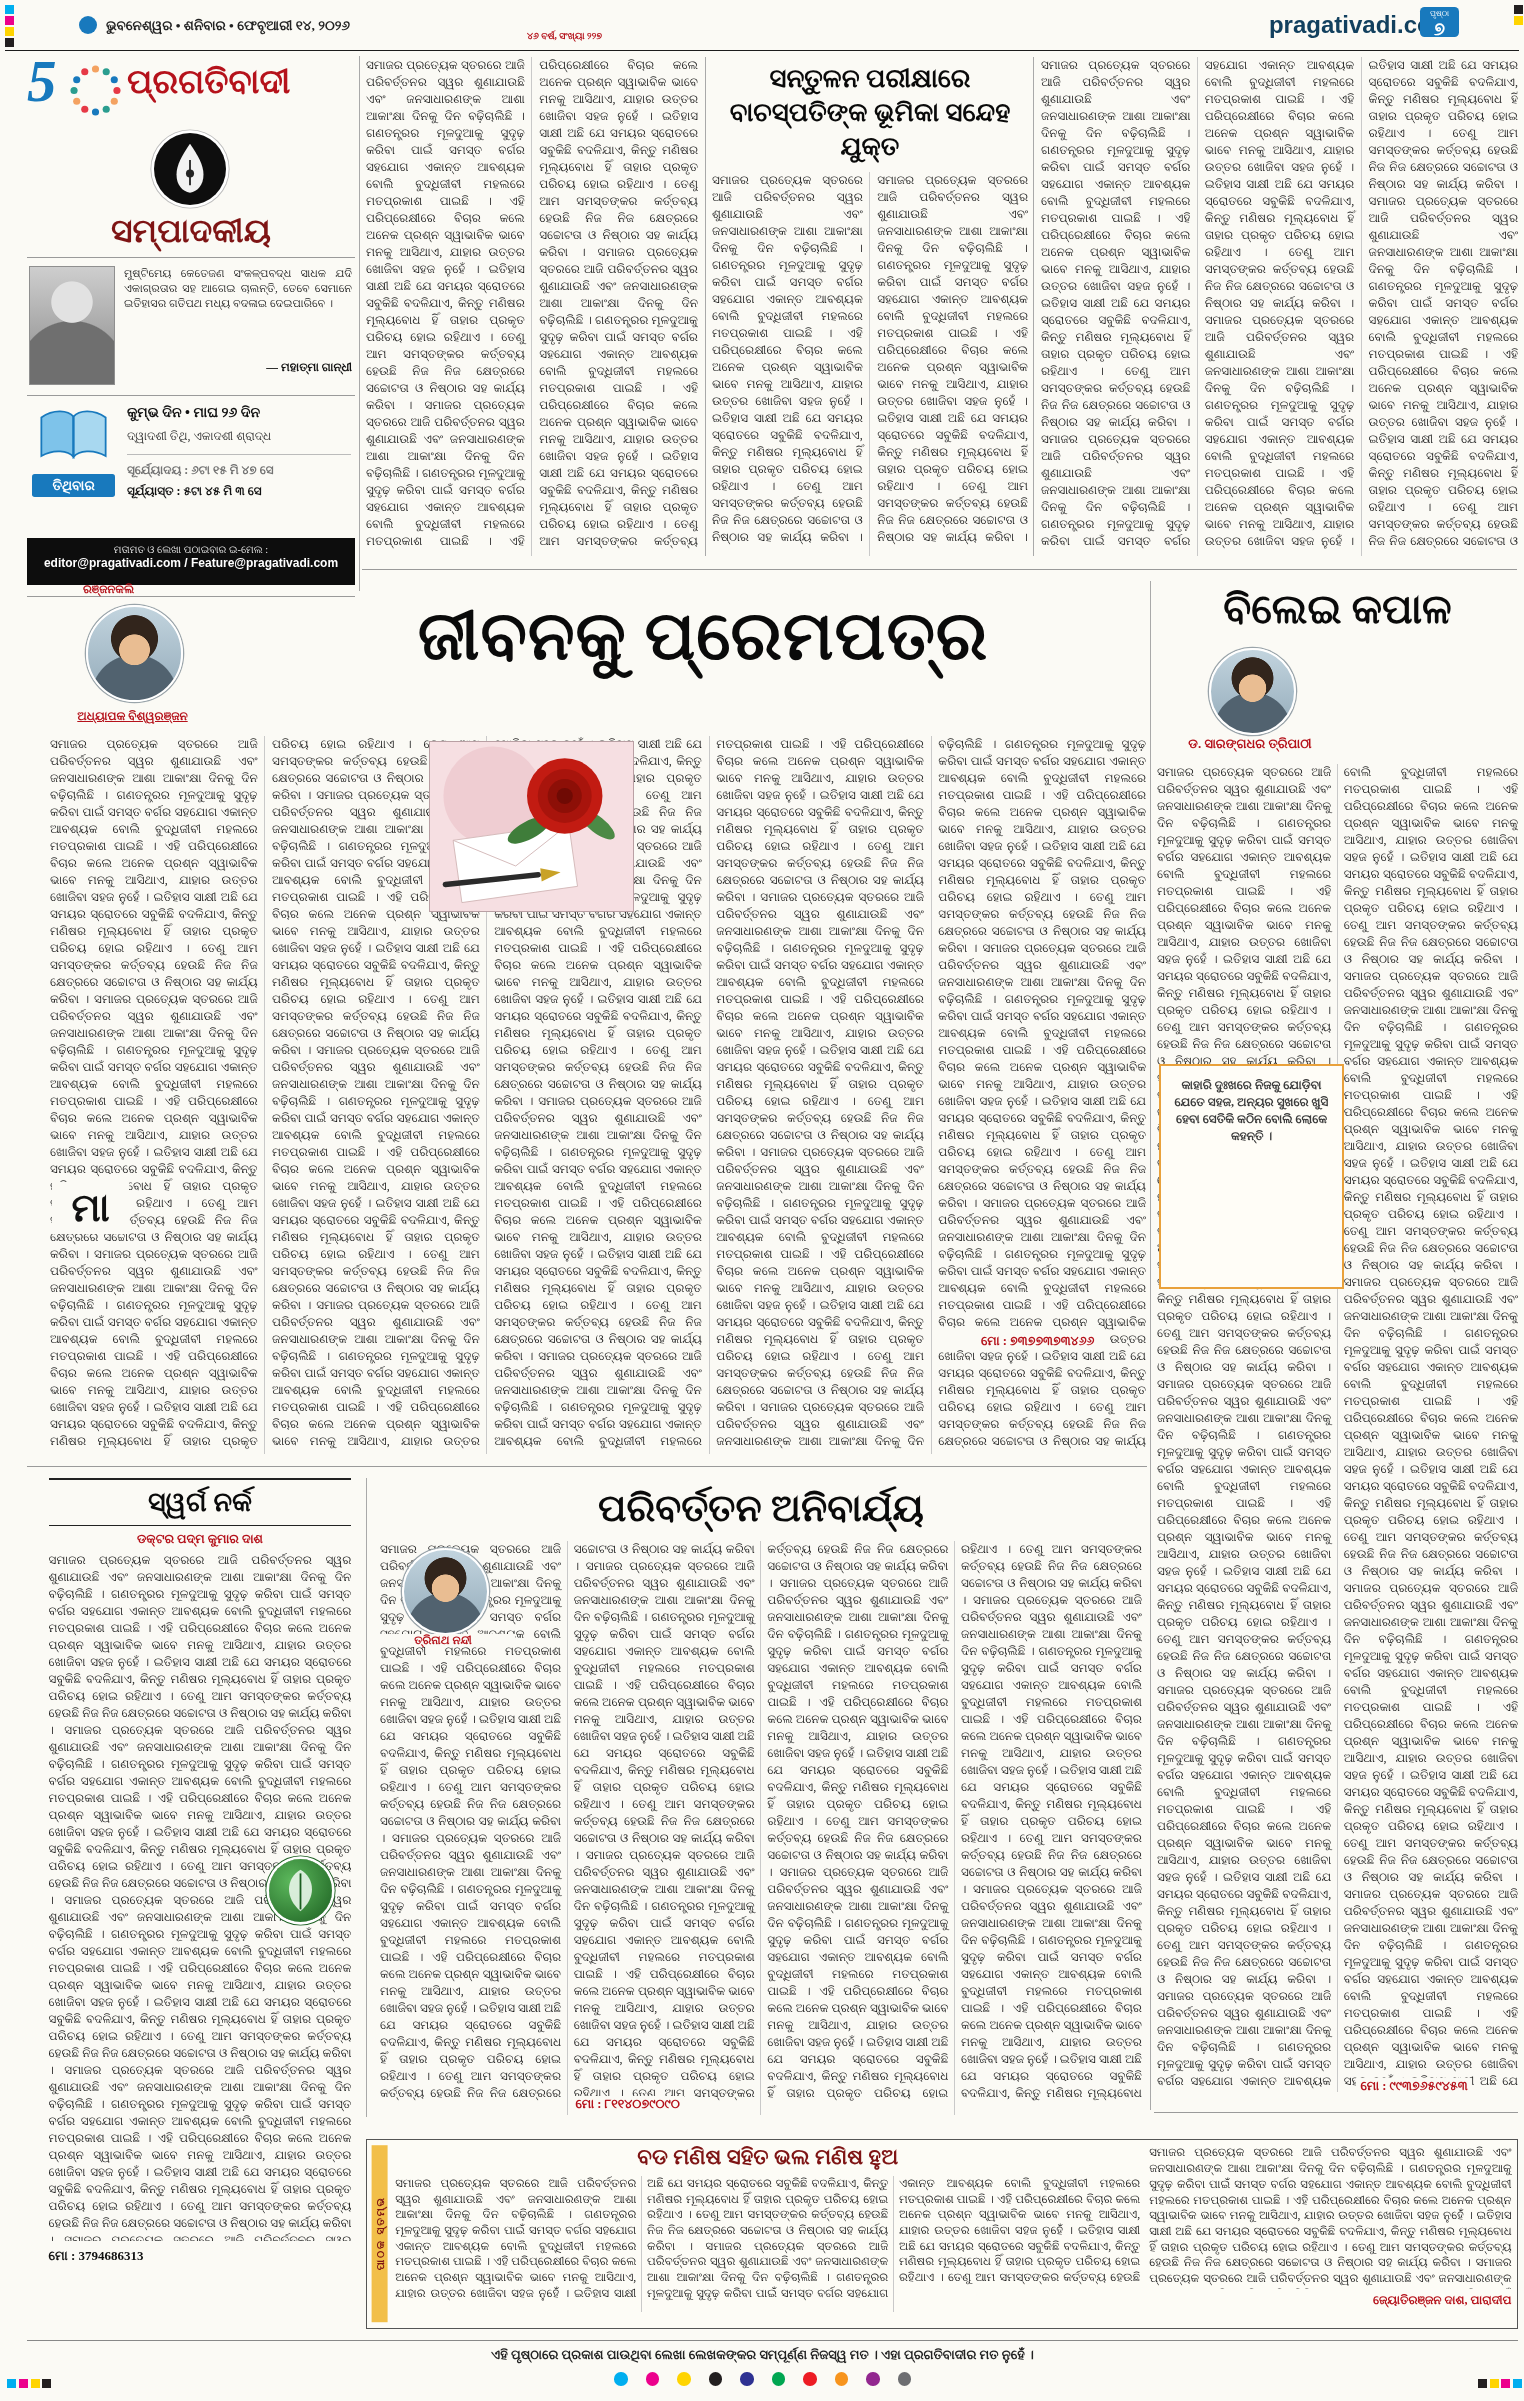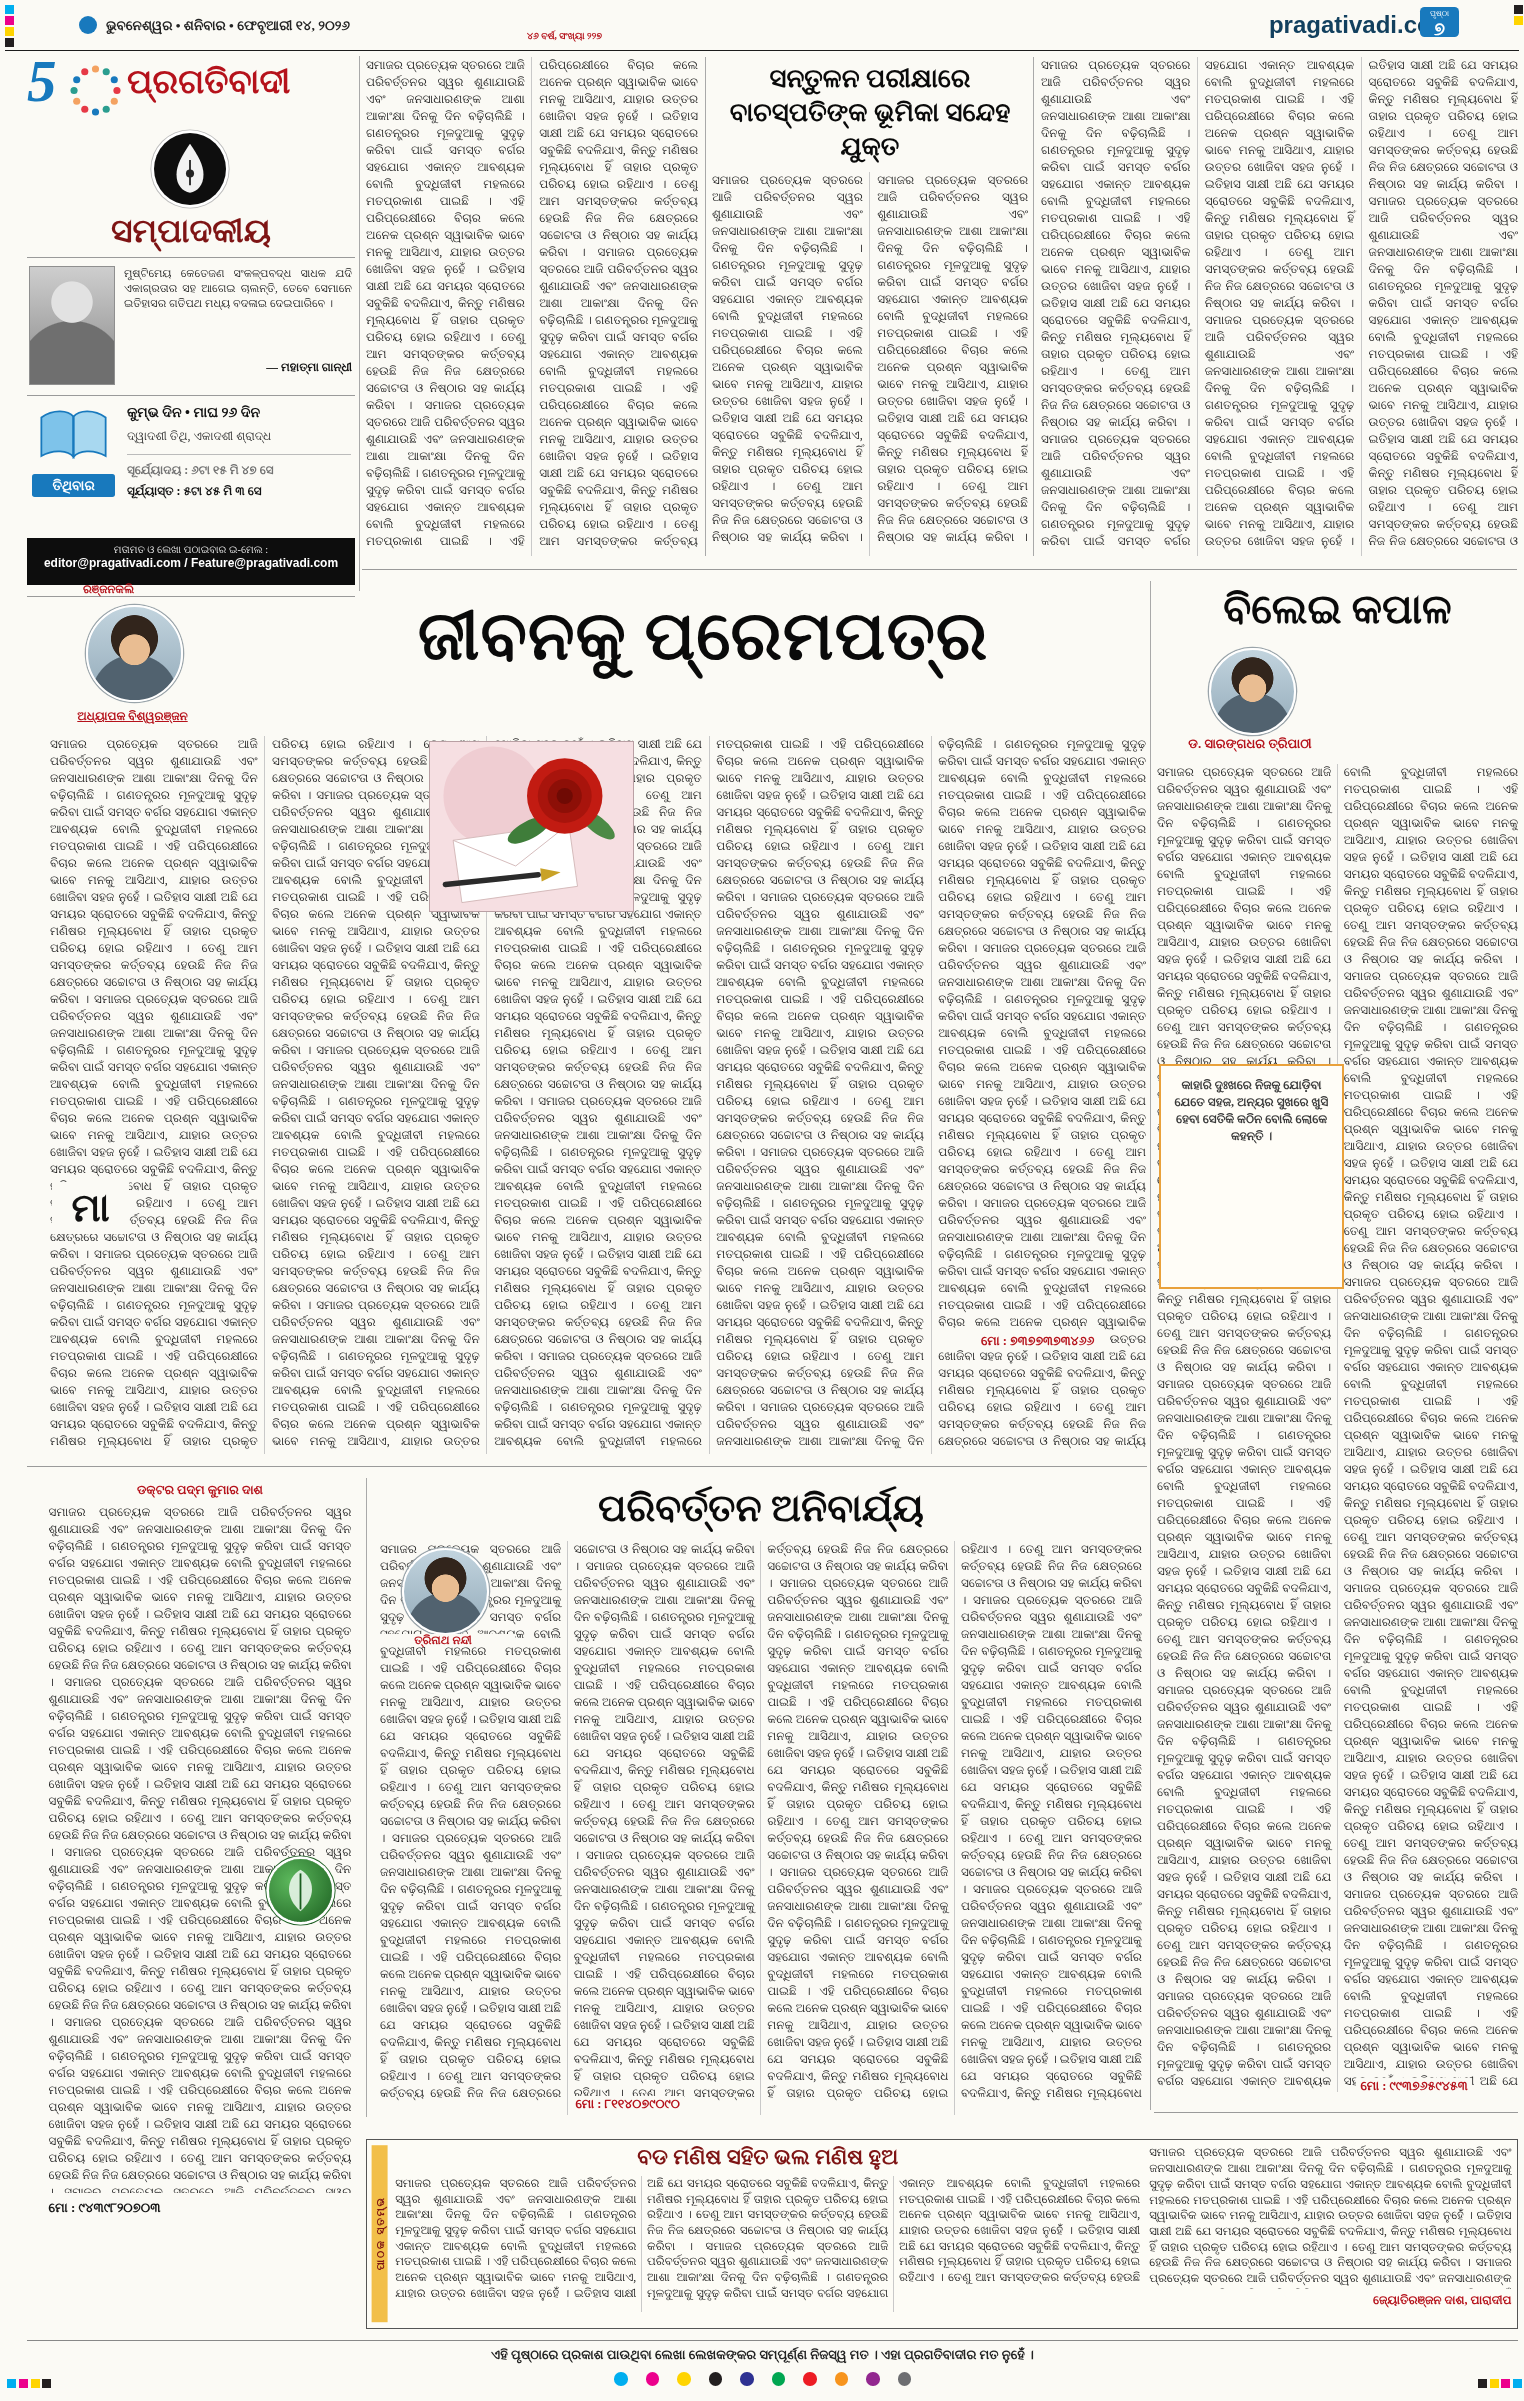--- a/index.html
+++ b/index.html
@@ -168,23 +168,24 @@
 <div class="abs vrule" style="left:1150px;top:581px;height:1529px;"></div>
 <div class="abs hl" style="left:1157px;top:585px;width:361px;text-align:center;font-size:41px;">ବିଲେଇ କପାଳ</div>
 <div class="abs headshot" style="left:1209px;top:648px;width:83px;height:83px;"></div>
 <div class="abs bylinename" style="left:1155px;top:736px;width:190px;font-size:13px;">ଡ. ସାରଙ୍ଗଧର ତ୍ରିପାଠୀ</div>
 <div class="abs bodytext cols2" style="left:1157px;top:764px;width:361px;height:1328px;column-gap:12.6px;">ସମାଜର ପ୍ରତ୍ୟେକ ସ୍ତରରେ ଆଜି ପରିବର୍ତ୍ତନର ସ୍ୱର ଶୁଣାଯାଉଛି ଏବଂ ଜନସାଧାରଣଙ୍କ ଆଶା ଆକାଂକ୍ଷା ଦିନକୁ ଦିନ ବଢ଼ିଚାଲିଛି । ଗଣତନ୍ତ୍ରର ମୂଳଦୁଆକୁ ସୁଦୃଢ଼ କରିବା ପାଇଁ ସମସ୍ତ ବର୍ଗର ସହଯୋଗ ଏକାନ୍ତ ଆବଶ୍ୟକ ବୋଲି ବୁଦ୍ଧିଜୀବୀ ମହଲରେ ମତପ୍ରକାଶ ପାଇଛି । ଏହି ପରିପ୍ରେକ୍ଷୀରେ ବିଚାର କଲେ ଅନେକ ପ୍ରଶ୍ନ ସ୍ୱାଭାବିକ ଭାବେ ମନକୁ ଆସିଥାଏ, ଯାହାର ଉତ୍ତର ଖୋଜିବା ସହଜ ନୁହେଁ । ଇତିହାସ ସାକ୍ଷୀ ଅଛି ଯେ ସମୟର ସ୍ରୋତରେ ସବୁକିଛି ବଦଳିଯାଏ, କିନ୍ତୁ ମଣିଷର ମୂଲ୍ୟବୋଧ ହିଁ ତାହାର ପ୍ରକୃତ ପରିଚୟ ହୋଇ ରହିଥାଏ । ତେଣୁ ଆମ ସମସ୍ତଙ୍କର କର୍ତ୍ତବ୍ୟ ହେଉଛି ନିଜ ନିଜ କ୍ଷେତ୍ରରେ ସଚ୍ଚୋଟତା ଓ ନିଷ୍ଠାର ସହ କାର୍ଯ୍ୟ କରିବା । ସମାଜର ପ୍ରତ୍ୟେକ ସ୍ତରରେ ଆଜି ପରିବର୍ତ୍ତନର ସ୍ୱର ଶୁଣାଯାଉଛି ଏବଂ ଜନସାଧାରଣଙ୍କ ଆଶା ଆକାଂକ୍ଷା ଦିନକୁ ଦିନ ବଢ଼ିଚାଲିଛି । ଗଣତନ୍ତ୍ରର ମୂଳଦୁଆକୁ ସୁଦୃଢ଼ କରିବା ପାଇଁ ସମସ୍ତ ବର୍ଗର ସହଯୋଗ ଏକାନ୍ତ ଆବଶ୍ୟକ ବୋଲି ବୁଦ୍ଧିଜୀବୀ ମହଲରେ ମତପ୍ରକାଶ ପାଇଛି । ଏହି ପରିପ୍ରେକ୍ଷୀରେ ବିଚାର କଲେ ଅନେକ ପ୍ରଶ୍ନ ସ୍ୱାଭାବିକ ଭାବେ ମନକୁ ଆସିଥାଏ, ଯାହାର ଉତ୍ତର ଖୋଜିବା ସହଜ ନୁହେଁ । ଇତିହାସ ସାକ୍ଷୀ ଅଛି ଯେ ସମୟର ସ୍ରୋତରେ ସବୁକିଛି ବଦଳିଯାଏ, କିନ୍ତୁ ମଣିଷର ମୂଲ୍ୟବୋଧ ହିଁ ତାହାର ପ୍ରକୃତ ପରିଚୟ ହୋଇ ରହିଥାଏ । ତେଣୁ ଆମ ସମସ୍ତଙ୍କର କର୍ତ୍ତବ୍ୟ ହେଉଛି ନିଜ ନିଜ କ୍ଷେତ୍ରରେ ସଚ୍ଚୋଟତା ଓ ନିଷ୍ଠାର ସହ କାର୍ଯ୍ୟ କରିବା । ସମାଜର ପ୍ରତ୍ୟେକ ସ୍ତରରେ ଆଜି ପରିବର୍ତ୍ତନର ସ୍ୱର ଶୁଣାଯାଉଛି ଏବଂ ଜନସାଧାରଣଙ୍କ ଆଶା ଆକାଂକ୍ଷା ଦିନକୁ ଦିନ ବଢ଼ିଚାଲିଛି । ଗଣତନ୍ତ୍ରର ମୂଳଦୁଆକୁ ସୁଦୃଢ଼ କରିବା ପାଇଁ ସମସ୍ତ ବର୍ଗର ସହଯୋଗ ଏକାନ୍ତ ଆବଶ୍ୟକ ବୋଲି ବୁଦ୍ଧିଜୀବୀ ମହଲରେ ମତପ୍ରକାଶ ପାଇଛି । ଏହି ପରିପ୍ରେକ୍ଷୀରେ ବିଚାର କଲେ ଅନେକ ପ୍ରଶ୍ନ ସ୍ୱାଭାବିକ ଭାବେ ମନକୁ ଆସିଥାଏ, ଯାହାର ଉତ୍ତର ଖୋଜିବା ସହଜ ନୁହେଁ । ଇତିହାସ ସାକ୍ଷୀ ଅଛି ଯେ ସମୟର ସ୍ରୋତରେ ସବୁକିଛି ବଦଳିଯାଏ, କିନ୍ତୁ ମଣିଷର ମୂଲ୍ୟବୋଧ ହିଁ ତାହାର ପ୍ରକୃତ ପରିଚୟ ହୋଇ ରହିଥାଏ । ତେଣୁ ଆମ ସମସ୍ତଙ୍କର କର୍ତ୍ତବ୍ୟ ହେଉଛି ନିଜ ନିଜ କ୍ଷେତ୍ରରେ ସଚ୍ଚୋଟତା ଓ ନିଷ୍ଠାର ସହ କାର୍ଯ୍ୟ କରିବା । ସମାଜର ପ୍ରତ୍ୟେକ ସ୍ତରରେ ଆଜି ପରିବର୍ତ୍ତନର ସ୍ୱର ଶୁଣାଯାଉଛି ଏବଂ ଜନସାଧାରଣଙ୍କ ଆଶା ଆକାଂକ୍ଷା ଦିନକୁ ଦିନ ବଢ଼ିଚାଲିଛି । ଗଣତନ୍ତ୍ରର ମୂଳଦୁଆକୁ ସୁଦୃଢ଼ କରିବା ପାଇଁ ସମସ୍ତ ବର୍ଗର ସହଯୋଗ ଏକାନ୍ତ ଆବଶ୍ୟକ ବୋଲି ବୁଦ୍ଧିଜୀବୀ ମହଲରେ ମତପ୍ରକାଶ ପାଇଛି । ଏହି ପରିପ୍ରେକ୍ଷୀରେ ବିଚାର କଲେ ଅନେକ ପ୍ରଶ୍ନ ସ୍ୱାଭାବିକ ଭାବେ ମନକୁ ଆସିଥାଏ, ଯାହାର ଉତ୍ତର ଖୋଜିବା ସହଜ ନୁହେଁ । ଇତିହାସ ସାକ୍ଷୀ ଅଛି ଯେ ସମୟର ସ୍ରୋତରେ ସବୁକିଛି ବଦଳିଯାଏ, କିନ୍ତୁ ମଣିଷର ମୂଲ୍ୟବୋଧ ହିଁ ତାହାର ପ୍ରକୃତ ପରିଚୟ ହୋଇ ରହିଥାଏ । ତେଣୁ ଆମ ସମସ୍ତଙ୍କର କର୍ତ୍ତବ୍ୟ ହେଉଛି ନିଜ ନିଜ କ୍ଷେତ୍ରରେ ସଚ୍ଚୋଟତା ଓ ନିଷ୍ଠାର ସହ କାର୍ଯ୍ୟ କରିବା । ସମାଜର ପ୍ରତ୍ୟେକ ସ୍ତରରେ ଆଜି ପରିବର୍ତ୍ତନର ସ୍ୱର ଶୁଣାଯାଉଛି ଏବଂ ଜନସାଧାରଣଙ୍କ ଆଶା ଆକାଂକ୍ଷା ଦିନକୁ ଦିନ ବଢ଼ିଚାଲିଛି । ଗଣତନ୍ତ୍ରର ମୂଳଦୁଆକୁ ସୁଦୃଢ଼ କରିବା ପାଇଁ ସମସ୍ତ ବର୍ଗର ସହଯୋଗ ଏକାନ୍ତ ଆବଶ୍ୟକ ବୋଲି ବୁଦ୍ଧିଜୀବୀ ମହଲରେ ମତପ୍ରକାଶ ପାଇଛି । ଏହି ପରିପ୍ରେକ୍ଷୀରେ ବିଚାର କଲେ ଅନେକ ପ୍ରଶ୍ନ ସ୍ୱାଭାବିକ ଭାବେ ମନକୁ ଆସିଥାଏ, ଯାହାର ଉତ୍ତର ଖୋଜିବା ସହଜ ନୁହେଁ । ଇତିହାସ ସାକ୍ଷୀ ଅଛି ଯେ ସମୟର ସ୍ରୋତରେ ସବୁକିଛି ବଦଳିଯାଏ, କିନ୍ତୁ ମଣିଷର ମୂଲ୍ୟବୋଧ ହିଁ ତାହାର ପ୍ରକୃତ ପରିଚୟ ହୋଇ ରହିଥାଏ । ତେଣୁ ଆମ ସମସ୍ତଙ୍କର କର୍ତ୍ତବ୍ୟ ହେଉଛି ନିଜ ନିଜ କ୍ଷେତ୍ରରେ ସଚ୍ଚୋଟତା ଓ ନିଷ୍ଠାର ସହ କାର୍ଯ୍ୟ କରିବା । ସମାଜର ପ୍ରତ୍ୟେକ ସ୍ତରରେ ଆଜି ପରିବର୍ତ୍ତନର ସ୍ୱର ଶୁଣାଯାଉଛି ଏବଂ ଜନସାଧାରଣଙ୍କ ଆଶା ଆକାଂକ୍ଷା ଦିନକୁ ଦିନ ବଢ଼ିଚାଲିଛି । ଗଣତନ୍ତ୍ରର ମୂଳଦୁଆକୁ ସୁଦୃଢ଼ କରିବା ପାଇଁ ସମସ୍ତ ବର୍ଗର ସହଯୋଗ ଏକାନ୍ତ ଆବଶ୍ୟକ ବୋଲି ବୁଦ୍ଧିଜୀବୀ ମହଲରେ ମତପ୍ରକାଶ ପାଇଛି । ଏହି ପରିପ୍ରେକ୍ଷୀରେ ବିଚାର କଲେ ଅନେକ ପ୍ରଶ୍ନ ସ୍ୱାଭାବିକ ଭାବେ ମନକୁ ଆସିଥାଏ, ଯାହାର ଉତ୍ତର ଖୋଜିବା ସହଜ ନୁହେଁ । ଇତିହାସ ସାକ୍ଷୀ ଅଛି ଯେ ସମୟର ସ୍ରୋତରେ ସବୁକିଛି ବଦଳିଯାଏ, କିନ୍ତୁ ମଣିଷର ମୂଲ୍ୟବୋଧ ହିଁ ତାହାର ପ୍ରକୃତ ପରିଚୟ ହୋଇ ରହିଥାଏ । ତେଣୁ ଆମ ସମସ୍ତଙ୍କର କର୍ତ୍ତବ୍ୟ ହେଉଛି ନିଜ ନିଜ କ୍ଷେତ୍ରରେ ସଚ୍ଚୋଟତା ଓ ନିଷ୍ଠାର ସହ କାର୍ଯ୍ୟ କରିବା । ସମାଜର ପ୍ରତ୍ୟେକ ସ୍ତରରେ ଆଜି ପରିବର୍ତ୍ତନର ସ୍ୱର ଶୁଣାଯାଉଛି ଏବଂ ଜନସାଧାରଣଙ୍କ ଆଶା ଆକାଂକ୍ଷା ଦିନକୁ ଦିନ ବଢ଼ିଚାଲିଛି । ଗଣତନ୍ତ୍ରର ମୂଳଦୁଆକୁ ସୁଦୃଢ଼ କରିବା ପାଇଁ ସମସ୍ତ ବର୍ଗର ସହଯୋଗ ଏକାନ୍ତ ଆବଶ୍ୟକ ବୋଲି ବୁଦ୍ଧିଜୀବୀ ମହଲରେ ମତପ୍ରକାଶ ପାଇଛି । ଏହି ପରିପ୍ରେକ୍ଷୀରେ ବିଚାର କଲେ ଅନେକ ପ୍ରଶ୍ନ ସ୍ୱାଭାବିକ ଭାବେ ମନକୁ ଆସିଥାଏ, ଯାହାର ଉତ୍ତର ଖୋଜିବା ସହଜ ନୁହେଁ । ଇତିହାସ ସାକ୍ଷୀ ଅଛି ଯେ ସମୟର ସ୍ରୋତରେ ସବୁକିଛି ବଦଳିଯାଏ, କିନ୍ତୁ ମଣିଷର ମୂଲ୍ୟବୋଧ ହିଁ ତାହାର ପ୍ରକୃତ ପରିଚୟ ହୋଇ ରହିଥାଏ । ତେଣୁ ଆମ ସମସ୍ତଙ୍କର କର୍ତ୍ତବ୍ୟ ହେଉଛି ନିଜ ନିଜ କ୍ଷେତ୍ରରେ ସଚ୍ଚୋଟତା ଓ ନିଷ୍ଠାର ସହ କାର୍ଯ୍ୟ କରିବା । ସମାଜର ପ୍ରତ୍ୟେକ ସ୍ତରରେ ଆଜି ପରିବର୍ତ୍ତନର ସ୍ୱର ଶୁଣାଯାଉଛି ଏବଂ ଜନସାଧାରଣଙ୍କ ଆଶା ଆକାଂକ୍ଷା ଦିନକୁ ଦିନ ବଢ଼ିଚାଲିଛି । ଗଣତନ୍ତ୍ରର ମୂଳଦୁଆକୁ ସୁଦୃଢ଼ କରିବା ପାଇଁ ସମସ୍ତ ବର୍ଗର ସହଯୋଗ ଏକାନ୍ତ ଆବଶ୍ୟକ ବୋଲି ବୁଦ୍ଧିଜୀବୀ ମହଲରେ ମତପ୍ରକାଶ ପାଇଛି । ଏହି ପରିପ୍ରେକ୍ଷୀରେ ବିଚାର କଲେ ଅନେକ ପ୍ରଶ୍ନ ସ୍ୱାଭାବିକ ଭାବେ ମନକୁ ଆସିଥାଏ, ଯାହାର ଉତ୍ତର ଖୋଜିବା ସହଜ ନୁହେଁ । ଇତିହାସ ସାକ୍ଷୀ ଅଛି ଯେ ସମୟର ସ୍ରୋତରେ ସବୁକିଛି ବଦଳିଯାଏ, କିନ୍ତୁ ମଣିଷର ମୂଲ୍ୟବୋଧ ହିଁ ତାହାର ପ୍ରକୃତ ପରିଚୟ ହୋଇ ରହିଥାଏ । ତେଣୁ ଆମ ସମସ୍ତଙ୍କର କର୍ତ୍ତବ୍ୟ ହେଉଛି ନିଜ ନିଜ କ୍ଷେତ୍ରରେ ସଚ୍ଚୋଟତା ଓ ନିଷ୍ଠାର ସହ କାର୍ଯ୍ୟ କରିବା । ସମାଜର ପ୍ରତ୍ୟେକ ସ୍ତରରେ ଆଜି ପରିବର୍ତ୍ତନର ସ୍ୱର ଶୁଣାଯାଉଛି ଏବଂ ଜନସାଧାରଣଙ୍କ ଆଶା ଆକାଂକ୍ଷା ଦିନକୁ ଦିନ ବଢ଼ିଚାଲିଛି । ଗଣତନ୍ତ୍ରର ମୂଳଦୁଆକୁ ସୁଦୃଢ଼ କରିବା ପାଇଁ ସମସ୍ତ ବର୍ଗର ସହଯୋଗ ଏକାନ୍ତ ଆବଶ୍ୟକ ବୋଲି ବୁଦ୍ଧିଜୀବୀ ମହଲରେ ମତପ୍ରକାଶ ପାଇଛି । ଏହି ପରିପ୍ରେକ୍ଷୀରେ ବିଚାର କଲେ ଅନେକ ପ୍ରଶ୍ନ ସ୍ୱାଭାବିକ ଭାବେ ମନକୁ ଆସିଥାଏ, ଯାହାର ଉତ୍ତର ଖୋଜିବା ସହଜ ନୁହେଁ । ଇତିହାସ ସାକ୍ଷୀ ଅଛି ଯେ ସମୟର ସ୍ରୋତରେ ସବୁକିଛି ବଦଳିଯାଏ, କିନ୍ତୁ ମଣିଷର ମୂଲ୍ୟବୋଧ ହିଁ ତାହାର ପ୍ରକୃତ ପରିଚୟ ହୋଇ ରହିଥାଏ । ତେଣୁ ଆମ ସମସ୍ତଙ୍କର କର୍ତ୍ତବ୍ୟ ହେଉଛି ନିଜ ନିଜ କ୍ଷେତ୍ରରେ ସଚ୍ଚୋଟତା ଓ ନିଷ୍ଠାର ସହ କାର୍ଯ୍ୟ କରିବା । ସମାଜର ପ୍ରତ୍ୟେକ ସ୍ତରରେ ଆଜି ପରିବର୍ତ୍ତନର ସ୍ୱର ଶୁଣାଯାଉଛି ଏବଂ ଜନସାଧାରଣଙ୍କ ଆଶା ଆକାଂକ୍ଷା ଦିନକୁ ଦିନ ବଢ଼ିଚାଲିଛି । ଗଣତନ୍ତ୍ରର ମୂଳଦୁଆକୁ ସୁଦୃଢ଼ କରିବା ପାଇଁ ସମସ୍ତ ବର୍ଗର ସହଯୋଗ ଏକାନ୍ତ ଆବଶ୍ୟକ ବୋଲି ବୁଦ୍ଧିଜୀବୀ ମହଲରେ ମତପ୍ରକାଶ ପାଇଛି । ଏହି ପରିପ୍ରେକ୍ଷୀରେ ବିଚାର କଲେ ଅନେକ ପ୍ରଶ୍ନ ସ୍ୱାଭାବିକ ଭାବେ ମନକୁ ଆସିଥାଏ, ଯାହାର ଉତ୍ତର ଖୋଜିବା ସହଜ ନୁହେଁ । ଇତିହାସ ସାକ୍ଷୀ ଅଛି ଯେ ସମୟର ସ୍ରୋତରେ ସବୁକିଛି ବଦଳିଯାଏ, କିନ୍ତୁ ମଣିଷର ମୂଲ୍ୟବୋଧ ହିଁ ତାହାର ପ୍ରକୃତ ପରିଚୟ ହୋଇ ରହିଥାଏ । ତେଣୁ ଆମ ସମସ୍ତଙ୍କର କର୍ତ୍ତବ୍ୟ ହେଉଛି ନିଜ ନିଜ କ୍ଷେତ୍ରରେ ସଚ୍ଚୋଟତା ଓ ନିଷ୍ଠାର ସହ କାର୍ଯ୍ୟ କରିବା ।</div>
 <div class="abs quotebox" style="left:1159px;top:1064px;width:163px;height:199px;">କାହାରି ଦୁଃଖରେ ନିଜକୁ ଯୋଡ଼ିବା ଯେତେ ସହଜ, ଅନ୍ୟର ସୁଖରେ ଖୁସି ହେବା ସେତିକି କଠିନ ବୋଲି ଲୋକେ କହନ୍ତି ।</div>
 <div class="abs phone" style="left:1356px;top:2078px;">ମୋ : ୯୯୩୭୬୫୯୪୫୩</div>
 <div class="abs hrule" style="left:1154px;top:2112px;width:364px;"></div>
 
 <div class="abs" style="left:45px;top:1478px;width:310px;height:850px;box-sizing:border-box;padding:0 3.6px;">
+  <div class="hl" style="border-top:2.7px double #222;border-bottom:0.9px solid #222;text-align:center;font-size:27px;padding:7.2px 0;">ସ୍ୱର୍ଗ ନର୍କ</div>
   <div class="bylinename" style="font-size:12.6px;margin:5.4px 0;">ଡକ୍ଟର ପଦ୍ମ କୁମାର ଦାଶ</div>
   <div class="bodytext" style="height:689px;">ସମାଜର ପ୍ରତ୍ୟେକ ସ୍ତରରେ ଆଜି ପରିବର୍ତ୍ତନର ସ୍ୱର ଶୁଣାଯାଉଛି ଏବଂ ଜନସାଧାରଣଙ୍କ ଆଶା ଆକାଂକ୍ଷା ଦିନକୁ ଦିନ ବଢ଼ିଚାଲିଛି । ଗଣତନ୍ତ୍ରର ମୂଳଦୁଆକୁ ସୁଦୃଢ଼ କରିବା ପାଇଁ ସମସ୍ତ ବର୍ଗର ସହଯୋଗ ଏକାନ୍ତ ଆବଶ୍ୟକ ବୋଲି ବୁଦ୍ଧିଜୀବୀ ମହଲରେ ମତପ୍ରକାଶ ପାଇଛି । ଏହି ପରିପ୍ରେକ୍ଷୀରେ ବିଚାର କଲେ ଅନେକ ପ୍ରଶ୍ନ ସ୍ୱାଭାବିକ ଭାବେ ମନକୁ ଆସିଥାଏ, ଯାହାର ଉତ୍ତର ଖୋଜିବା ସହଜ ନୁହେଁ । ଇତିହାସ ସାକ୍ଷୀ ଅଛି ଯେ ସମୟର ସ୍ରୋତରେ ସବୁକିଛି ବଦଳିଯାଏ, କିନ୍ତୁ ମଣିଷର ମୂଲ୍ୟବୋଧ ହିଁ ତାହାର ପ୍ରକୃତ ପରିଚୟ ହୋଇ ରହିଥାଏ । ତେଣୁ ଆମ ସମସ୍ତଙ୍କର କର୍ତ୍ତବ୍ୟ ହେଉଛି ନିଜ ନିଜ କ୍ଷେତ୍ରରେ ସଚ୍ଚୋଟତା ଓ ନିଷ୍ଠାର ସହ କାର୍ଯ୍ୟ କରିବା । ସମାଜର ପ୍ରତ୍ୟେକ ସ୍ତରରେ ଆଜି ପରିବର୍ତ୍ତନର ସ୍ୱର ଶୁଣାଯାଉଛି ଏବଂ ଜନସାଧାରଣଙ୍କ ଆଶା ଆକାଂକ୍ଷା ଦିନକୁ ଦିନ ବଢ଼ିଚାଲିଛି । ଗଣତନ୍ତ୍ରର ମୂଳଦୁଆକୁ ସୁଦୃଢ଼ କରିବା ପାଇଁ ସମସ୍ତ ବର୍ଗର ସହଯୋଗ ଏକାନ୍ତ ଆବଶ୍ୟକ ବୋଲି ବୁଦ୍ଧିଜୀବୀ ମହଲରେ ମତପ୍ରକାଶ ପାଇଛି । ଏହି ପରିପ୍ରେକ୍ଷୀରେ ବିଚାର କଲେ ଅନେକ ପ୍ରଶ୍ନ ସ୍ୱାଭାବିକ ଭାବେ ମନକୁ ଆସିଥାଏ, ଯାହାର ଉତ୍ତର ଖୋଜିବା ସହଜ ନୁହେଁ । ଇତିହାସ ସାକ୍ଷୀ ଅଛି ଯେ ସମୟର ସ୍ରୋତରେ ସବୁକିଛି ବଦଳିଯାଏ, କିନ୍ତୁ ମଣିଷର ମୂଲ୍ୟବୋଧ ହିଁ ତାହାର ପ୍ରକୃତ ପରିଚୟ ହୋଇ ରହିଥାଏ । ତେଣୁ ଆମ ସମସ୍ତଙ୍କର କର୍ତ୍ତବ୍ୟ ହେଉଛି ନିଜ ନିଜ କ୍ଷେତ୍ରରେ ସଚ୍ଚୋଟତା ଓ ନିଷ୍ଠାର ସହ କାର୍ଯ୍ୟ କରିବା । ସମାଜର ପ୍ରତ୍ୟେକ ସ୍ତରରେ ଆଜି ପରିବର୍ତ୍ତନର ସ୍ୱର ଶୁଣାଯାଉଛି ଏବଂ ଜନସାଧାରଣଙ୍କ ଆଶା ଆକାଂକ୍ଷା ଦିନକୁ ଦିନ ବଢ଼ିଚାଲିଛି । ଗଣତନ୍ତ୍ରର ମୂଳଦୁଆକୁ ସୁଦୃଢ଼ କରିବା ପାଇଁ ସମସ୍ତ ବର୍ଗର ସହଯୋଗ ଏକାନ୍ତ ଆବଶ୍ୟକ ବୋଲି ବୁଦ୍ଧିଜୀବୀ ମହଲରେ ମତପ୍ରକାଶ ପାଇଛି । ଏହି ପରିପ୍ରେକ୍ଷୀରେ ବିଚାର କଲେ ଅନେକ ପ୍ରଶ୍ନ ସ୍ୱାଭାବିକ ଭାବେ ମନକୁ ଆସିଥାଏ, ଯାହାର ଉତ୍ତର ଖୋଜିବା ସହଜ ନୁହେଁ । ଇତିହାସ ସାକ୍ଷୀ ଅଛି ଯେ ସମୟର ସ୍ରୋତରେ ସବୁକିଛି ବଦଳିଯାଏ, କିନ୍ତୁ ମଣିଷର ମୂଲ୍ୟବୋଧ ହିଁ ତାହାର ପ୍ରକୃତ ପରିଚୟ ହୋଇ ରହିଥାଏ । ତେଣୁ ଆମ ସମସ୍ତଙ୍କର କର୍ତ୍ତବ୍ୟ ହେଉଛି ନିଜ ନିଜ କ୍ଷେତ୍ରରେ ସଚ୍ଚୋଟତା ଓ ନିଷ୍ଠାର ସହ କାର୍ଯ୍ୟ କରିବା । ସମାଜର ପ୍ରତ୍ୟେକ ସ୍ତରରେ ଆଜି ପରିବର୍ତ୍ତନର ସ୍ୱର ଶୁଣାଯାଉଛି ଏବଂ ଜନସାଧାରଣଙ୍କ ଆଶା ଆକାଂକ୍ଷା ଦିନକୁ ଦିନ ବଢ଼ିଚାଲିଛି । ଗଣତନ୍ତ୍ରର ମୂଳଦୁଆକୁ ସୁଦୃଢ଼ କରିବା ପାଇଁ ସମସ୍ତ ବର୍ଗର ସହଯୋଗ ଏକାନ୍ତ ଆବଶ୍ୟକ ବୋଲି ବୁଦ୍ଧିଜୀବୀ ମହଲରେ ମତପ୍ରକାଶ ପାଇଛି । ଏହି ପରିପ୍ରେକ୍ଷୀରେ ବିଚାର କଲେ ଅନେକ ପ୍ରଶ୍ନ ସ୍ୱାଭାବିକ ଭାବେ ମନକୁ ଆସିଥାଏ, ଯାହାର ଉତ୍ତର ଖୋଜିବା ସହଜ ନୁହେଁ । ଇତିହାସ ସାକ୍ଷୀ ଅଛି ଯେ ସମୟର ସ୍ରୋତରେ ସବୁକିଛି ବଦଳିଯାଏ, କିନ୍ତୁ ମଣିଷର ମୂଲ୍ୟବୋଧ ହିଁ ତାହାର ପ୍ରକୃତ ପରିଚୟ ହୋଇ ରହିଥାଏ । ତେଣୁ ଆମ ସମସ୍ତଙ୍କର କର୍ତ୍ତବ୍ୟ ହେଉଛି ନିଜ ନିଜ କ୍ଷେତ୍ରରେ ସଚ୍ଚୋଟତା ଓ ନିଷ୍ଠାର ସହ କାର୍ଯ୍ୟ କରିବା । ସମାଜର ପ୍ରତ୍ୟେକ ସ୍ତରରେ ଆଜି ପରିବର୍ତ୍ତନର ସ୍ୱର ଶୁଣାଯାଉଛି ଏବଂ ଜନସାଧାରଣଙ୍କ ଆଶା ଆକାଂକ୍ଷା ଦିନକୁ ଦିନ ବଢ଼ିଚାଲିଛି । ଗଣତନ୍ତ୍ରର ମୂଳଦୁଆକୁ ସୁଦୃଢ଼ କରିବା ପାଇଁ ସମସ୍ତ ବର୍ଗର ସହଯୋଗ ଏକାନ୍ତ ଆବଶ୍ୟକ ବୋଲି ବୁଦ୍ଧିଜୀବୀ ମହଲରେ ମତପ୍ରକାଶ ପାଇଛି । ଏହି ପରିପ୍ରେକ୍ଷୀରେ ବିଚାର କଲେ ଅନେକ ପ୍ରଶ୍ନ ସ୍ୱାଭାବିକ ଭାବେ ମନକୁ ଆସିଥାଏ, ଯାହାର ଉତ୍ତର ଖୋଜିବା ସହଜ ନୁହେଁ । ଇତିହାସ ସାକ୍ଷୀ ଅଛି ଯେ ସମୟର ସ୍ରୋତରେ ସବୁକିଛି ବଦଳିଯାଏ, କିନ୍ତୁ ମଣିଷର ମୂଲ୍ୟବୋଧ ହିଁ ତାହାର ପ୍ରକୃତ ପରିଚୟ ହୋଇ ରହିଥାଏ । ତେଣୁ ଆମ ସମସ୍ତଙ୍କର କର୍ତ୍ତବ୍ୟ ହେଉଛି ନିଜ ନିଜ କ୍ଷେତ୍ରରେ ସଚ୍ଚୋଟତା ଓ ନିଷ୍ଠାର ସହ କାର୍ଯ୍ୟ କରିବା ।</div>
-  <div style="font-weight:bold;font-size:13px;color:#111;margin-top:7.2px;">ମୋ : ୯୪୩୯୮୨୦୭୦୩</div>
+  <div style="font-weight:bold;font-size:13px;color:#111;margin-top:7.2px;">ମୋ : 3794686313</div>
 </div>
 <div class="abs" style="left:269px;top:1859px;width:63px;height:63px;border-radius:50%;background:radial-gradient(circle at 35% 35%, #5cb85c, #1b5e20);box-shadow:0 0 0 2.7px #fff,0 0 0 3.6px #1b5e20;">
   <svg width="63" height="63" viewBox="0 0 70 70">
     <path d="M35 12 C52 22 52 44 35 58 C18 44 18 22 35 12 Z" fill="#e8f5e9" opacity="0.9"></path>
     <line x1="35" y1="16" x2="35" y2="56" stroke="#1b5e20" stroke-width="2"></line>
   </svg>
 </div>
 <div class="abs vrule" style="left:366px;top:1478px;height:639px;"></div>
 
 <div class="abs hl" style="left:380px;top:1486px;width:762px;text-align:center;font-size:38px;">ପରିବର୍ତ୍ତନ ଅନିବାର୍ଯ୍ୟ</div>

